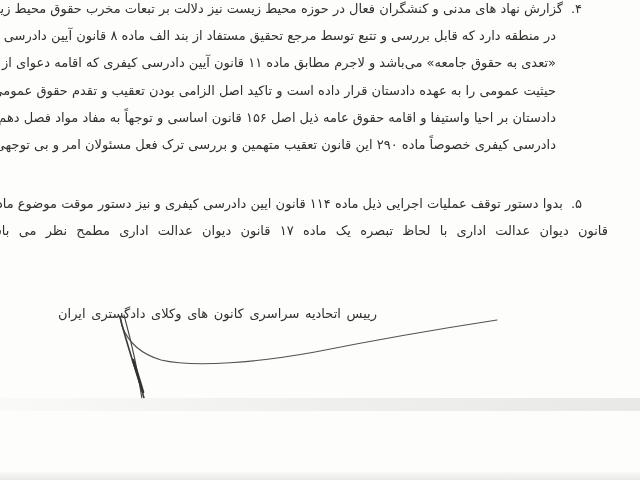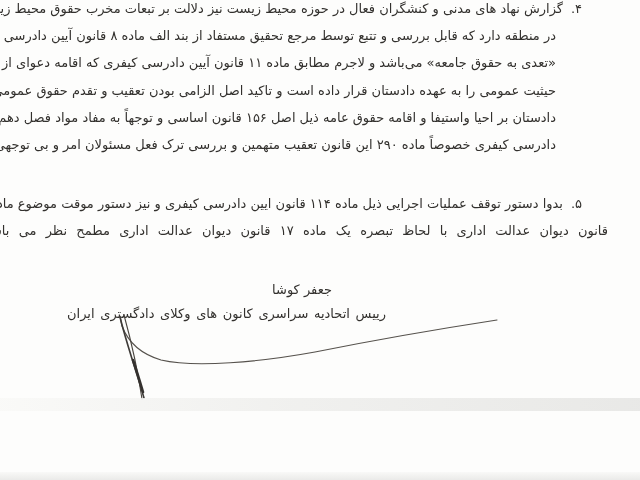--- a/index.html
+++ b/index.html
@@ -30,21 +30,21 @@
     font-size: 13px; line-height: 27.2px;
   }
   #item4, #m4 { top: -5px; }
   #item5, #m5 { top: 190px; }
 
   .sig-name {
     position: absolute; top: 276px; right: 308px;
     font-size: 13px; line-height: 27.2px; white-space: nowrap;
   }
   .sig-title {
-    position: absolute; top: 300px; right: 254px; width: 319px;
+    position: absolute; top: 300px; right: 263px; width: 319px;
     font-size: 13px; line-height: 27.2px; white-space: nowrap;
     text-align: justify; text-align-last: justify;
   }
   .sig-mark { position: absolute; left: 105px; top: 312px; }
 
   .scan-band {
     position: absolute; top: 398px; left: 0; width: 640px; height: 13px;
     background: linear-gradient(to left, #e5e5e3 0%, #eeeeec 55%, #f9f9f7 100%);
     opacity: 0.85;
   }
@@ -68,21 +68,20 @@
     <div class="line">دادستان بر احیا واستیفا و اقامه حقوق عامه ذیل اصل ۱۵۶ قانون اساسی و توجهاً به مفاد مواد فصل دهم قانون آیین</div>
     <div class="line">دادرسی کیفری خصوصاً ماده ۲۹۰ این قانون تعقیب متهمین و بررسی ترک فعل مسئولان امر و بی توجهی به</div>
   </div>
 
   <span class="marker" id="m5">۵.</span>
   <div class="block" id="item5">
     <div class="line first">بدوا دستور توقف عملیات اجرایی ذیل ماده ۱۱۴ قانون ایین دادرسی کیفری و نیز دستور موقت موضوع ماده ۳۴</div>
     <div class="line shift">قانون دیوان عدالت اداری با لحاظ تبصره یک ماده ۱۷ قانون دیوان عدالت اداری مطمح نظر می باشد.</div>
   </div>
 
-  <div class="sig-name">جعفر کوشا</div>
   <div class="sig-title">رییس اتحادیه سراسری کانون های وکلای دادگستری ایران</div>
 
   <svg class="sig-mark" width="400" height="100" viewBox="0 0 400 100" aria-hidden="true">
 
     <path d="M392,8 C340,16 270,28 210,40 C155,50 90,56 56,48 C36,42 23,30 17,14 L15,4" fill="none" stroke="#56524d" stroke-width="1.2" stroke-linecap="round"></path>
 
     <path d="M15,5 C21,30 31,58 39,86" fill="none" stroke="#3e3b38" stroke-width="1.6" stroke-linecap="round"></path>
     <path d="M19,3 C27,32 33,60 37,87" fill="none" stroke="#49453f" stroke-width="1.1" stroke-linecap="round"></path>
     <path d="M28,48 C32,60 35,70 38,80" fill="none" stroke="#34312e" stroke-width="2.6" stroke-linecap="round"></path>
   </svg>

